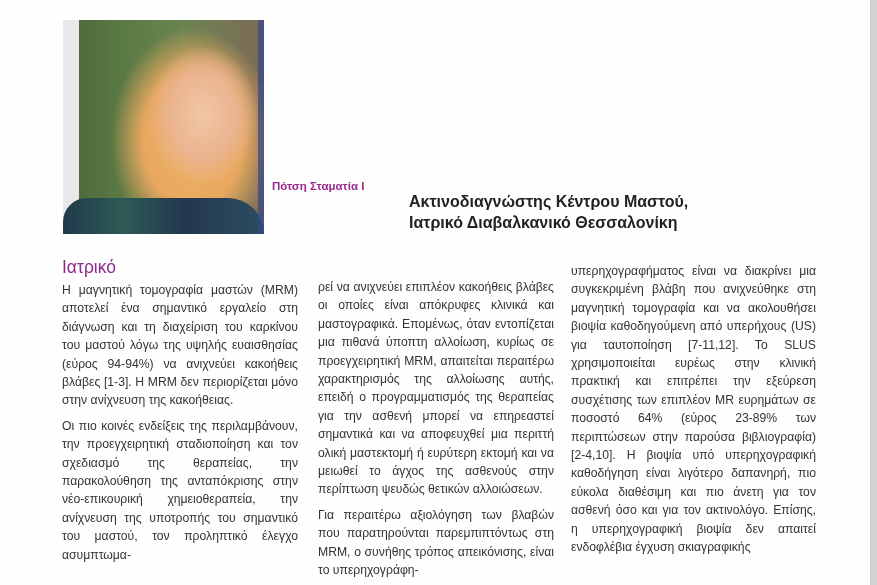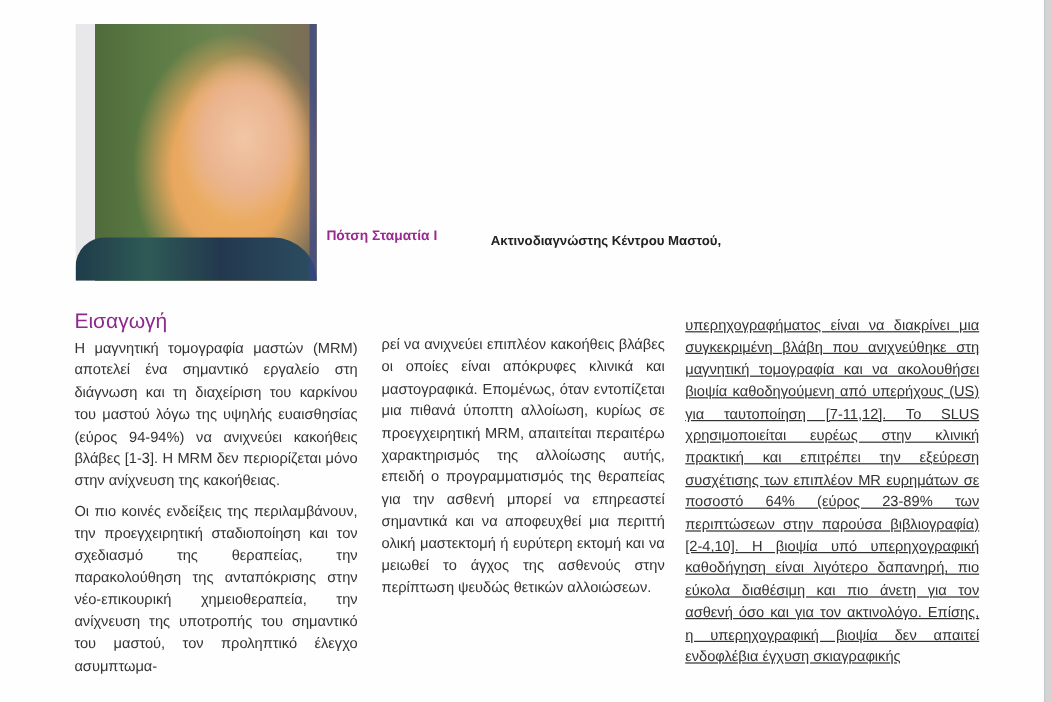--- a/index.html
+++ b/index.html
@@ -21,58 +21,60 @@
       linear-gradient(90deg, #e8e8ea 0px, #e8e8ea 16px, #4f6b3a 16px, #5a7a44 60px, #6b8450 120px, #7d6b58 201px);
   }
   .photo .shirt {
     position:absolute; left:0; bottom:0; width:201px; height:36px;
     background: linear-gradient(90deg, #1f3b4a 0%, #2e5a56 30%, #23384e 60%, #2c4d60 100%);
     border-top-left-radius:40px; border-top-right-radius:60px;
   }
   .photo .hairline { position:absolute; right:0; top:0; width:6px; height:214px; background:#34468a; opacity:.7; }
 
   .author-name {
-    position:absolute; left:272px; top:191px;
+    position:absolute; left:272px; top:180px;
     font-size:11.5px; font-weight:bold; color:#9a2a8f; white-space:nowrap;
   }
   .affiliation {
     position:absolute; left:409px; top:191px;
-    font-size:11px; font-weight:bold; color:#222; line-height:21px; white-space:nowrap;
+    font-size:16px; font-weight:bold; color:#222; line-height:21px; white-space:nowrap;
   }
 
   .col { position:absolute; top:256px; font-size:12.2px; line-height:18.4px; color:#333; text-align:justify; }
   .col1 { left:62px; width:236px; }
   .col2 { left:318px; width:236px; top:278px; }
-  .col3 { left:571px; width:245px; top:262px;text-decoration:underline; }
+  .col3 { left:571px; width:245px; top:262px; }
   .section-title { font-size:17.5px; color:#8e2a8c; margin:0 0 3px 0; line-height:22px; font-weight:normal; }
   .para { margin:0 0 7px 0; }
 </style>
 </head>
 <body>
 
 <div class="page">
 
   <div class="photo">
     <div class="shirt"></div>
     <div class="hairline"></div>
   </div>
 
   <div class="author-name">Πότση Σταματία Ι</div>
   <div class="affiliation">
     <div>Ακτινοδιαγνώστης Κέντρου Μαστού,</div>
+    <div>Ιατρικό Διαβαλκανικό Θεσσαλονίκη</div>
   </div>
 
   <div class="col col1">
-    <h2 class="section-title">Εισαγωγή</h2>
+    <h2 class="section-title">Ιατρικό</h2>
     <p class="para">Η μαγνητική τομογραφία μαστών (MRM) αποτελεί ένα σημαντικό εργαλείο στη διάγνωση και τη διαχείριση του καρκίνου του μαστού λόγω της υψηλής ευαισθησίας (εύρος 94-94%) να ανιχνεύει κακοήθεις βλάβες [1-3]. Η MRM δεν περιορίζεται μόνο στην ανίχνευση της κακοήθειας.</p>
     <p class="para">Οι πιο κοινές ενδείξεις της περιλαμβάνουν, την προεγχειρητική σταδιοποίηση και τον σχεδιασμό της θεραπείας, την παρακολούθηση της ανταπόκρισης στην νέο-επικουρική χημειοθεραπεία, την ανίχνευση της υποτροπής του σημαντικό του μαστού, τον προληπτικό έλεγχο ασυμπτωμα-</p>
   </div>
 
   <div class="col col2">
     <p class="para">ρεί να ανιχνεύει επιπλέον κακοήθεις βλάβες οι οποίες είναι απόκρυφες κλινικά και μαστογραφικά. Επομένως, όταν εντοπίζεται μια πιθανά ύποπτη αλλοίωση, κυρίως σε προεγχειρητική MRM, απαιτείται περαιτέρω χαρακτηρισμός της αλλοίωσης αυτής, επειδή ο προγραμματισμός της θεραπείας για την ασθενή μπορεί να επηρεαστεί σημαντικά και να αποφευχθεί μια περιττή ολική μαστεκτομή ή ευρύτερη εκτομή και να μειωθεί το άγχος της ασθενούς στην περίπτωση ψευδώς θετικών αλλοιώσεων.</p>
+    <p class="para">Για περαιτέρω αξιολόγηση των βλαβών που παρατηρούνται παρεμπιπτόντως στη MRM, ο συνήθης τρόπος απεικόνισης, είναι το υπερηχογράφη-</p>
   </div>
 
   <div class="col col3">
     <p class="para">υπερηχογραφήματος είναι να διακρίνει μια συγκεκριμένη βλάβη που ανιχνεύθηκε στη μαγνητική τομογραφία και να ακολουθήσει βιοψία καθοδηγούμενη από υπερήχους (US) για ταυτοποίηση [7-11,12]. Το SLUS χρησιμοποιείται ευρέως στην κλινική πρακτική και επιτρέπει την εξεύρεση συσχέτισης των επιπλέον MR ευρημάτων σε ποσοστό 64% (εύρος 23-89% των περιπτώσεων στην παρούσα βιβλιογραφία) [2-4,10]. Η βιοψία υπό υπερηχογραφική καθοδήγηση είναι λιγότερο δαπανηρή, πιο εύκολα διαθέσιμη και πιο άνετη για τον ασθενή όσο και για τον ακτινολόγο. Επίσης, η υπερηχογραφική βιοψία δεν απαιτεί ενδοφλέβια έγχυση σκιαγραφικής</p>
   </div>
 </div>
 
 <div class="scrollbar"></div>
 
 </body></html>

